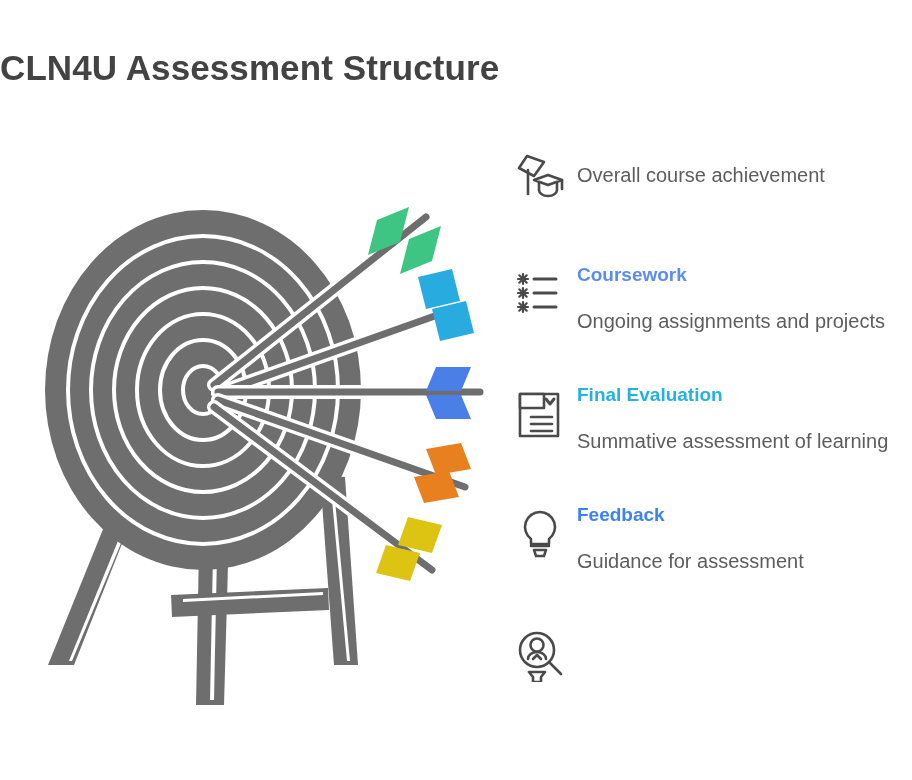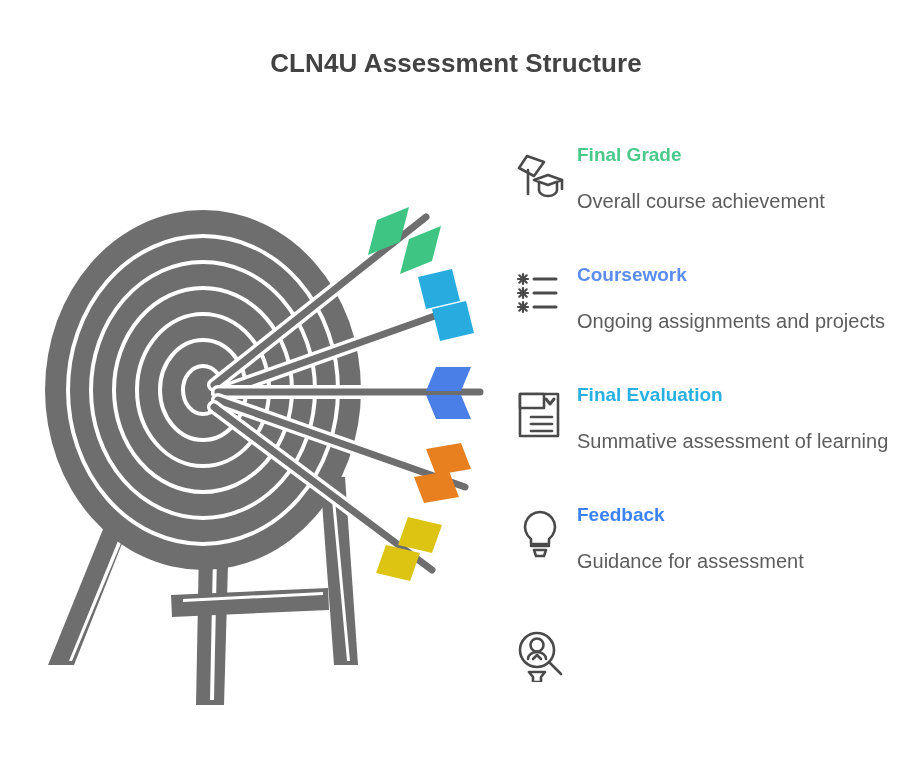--- a/index.html
+++ b/index.html
@@ -18,22 +18,22 @@
   .page {
     position: relative;
     width: 912px;
     height: 780px;
   }
   .page-title {
     position: absolute;
     top: 48px;
     left: 0;
     width: 912px;
-    text-align: center;
-    font-size: 26px;
+    text-align: left;
+    font-size: 35px;
     font-weight: bold;
     color: #434343;
     letter-spacing: 0.1px;
   }
   .target-art {
     position: absolute;
     left: 28px;
     top: 195px;
     width: 480px;
     height: 530px;
@@ -163,21 +163,20 @@
       <span class="legend-icon">
         <svg width="52" height="56" viewBox="0 0 52 56" fill="none" stroke="#4a4a4a" stroke-width="2.6" stroke-linejoin="round" stroke-linecap="round">
           <path d="M13 10 L30 16 L20 30 L5 22 Z"></path>
           <line x1="14" y1="24" x2="14" y2="48"></line>
           <path d="M20 34 L34 29 L48 34 L34 39 Z"></path>
           <path d="M25 36.5 V44 a9 6 0 0 0 18 0 V36.5"></path>
           <line x1="48" y1="34" x2="48" y2="43"></line>
         </svg>
       </span>
       <div class="legend-text">
-        <div class="legend-title c-green">Final Grade</div>
         <div class="legend-desc">Overall course achievement</div>
       </div>
     </div>
 
     <div class="legend-item">
       <span class="legend-icon">
         <svg width="52" height="56" viewBox="0 0 52 56" fill="none" stroke="#4a4a4a" stroke-width="2.4" stroke-linecap="round">
           <g stroke-width="2.2">
             <line x1="4" y1="13" x2="14" y2="13"></line>
               <line x1="9" y1="8" x2="9" y2="18"></line>

